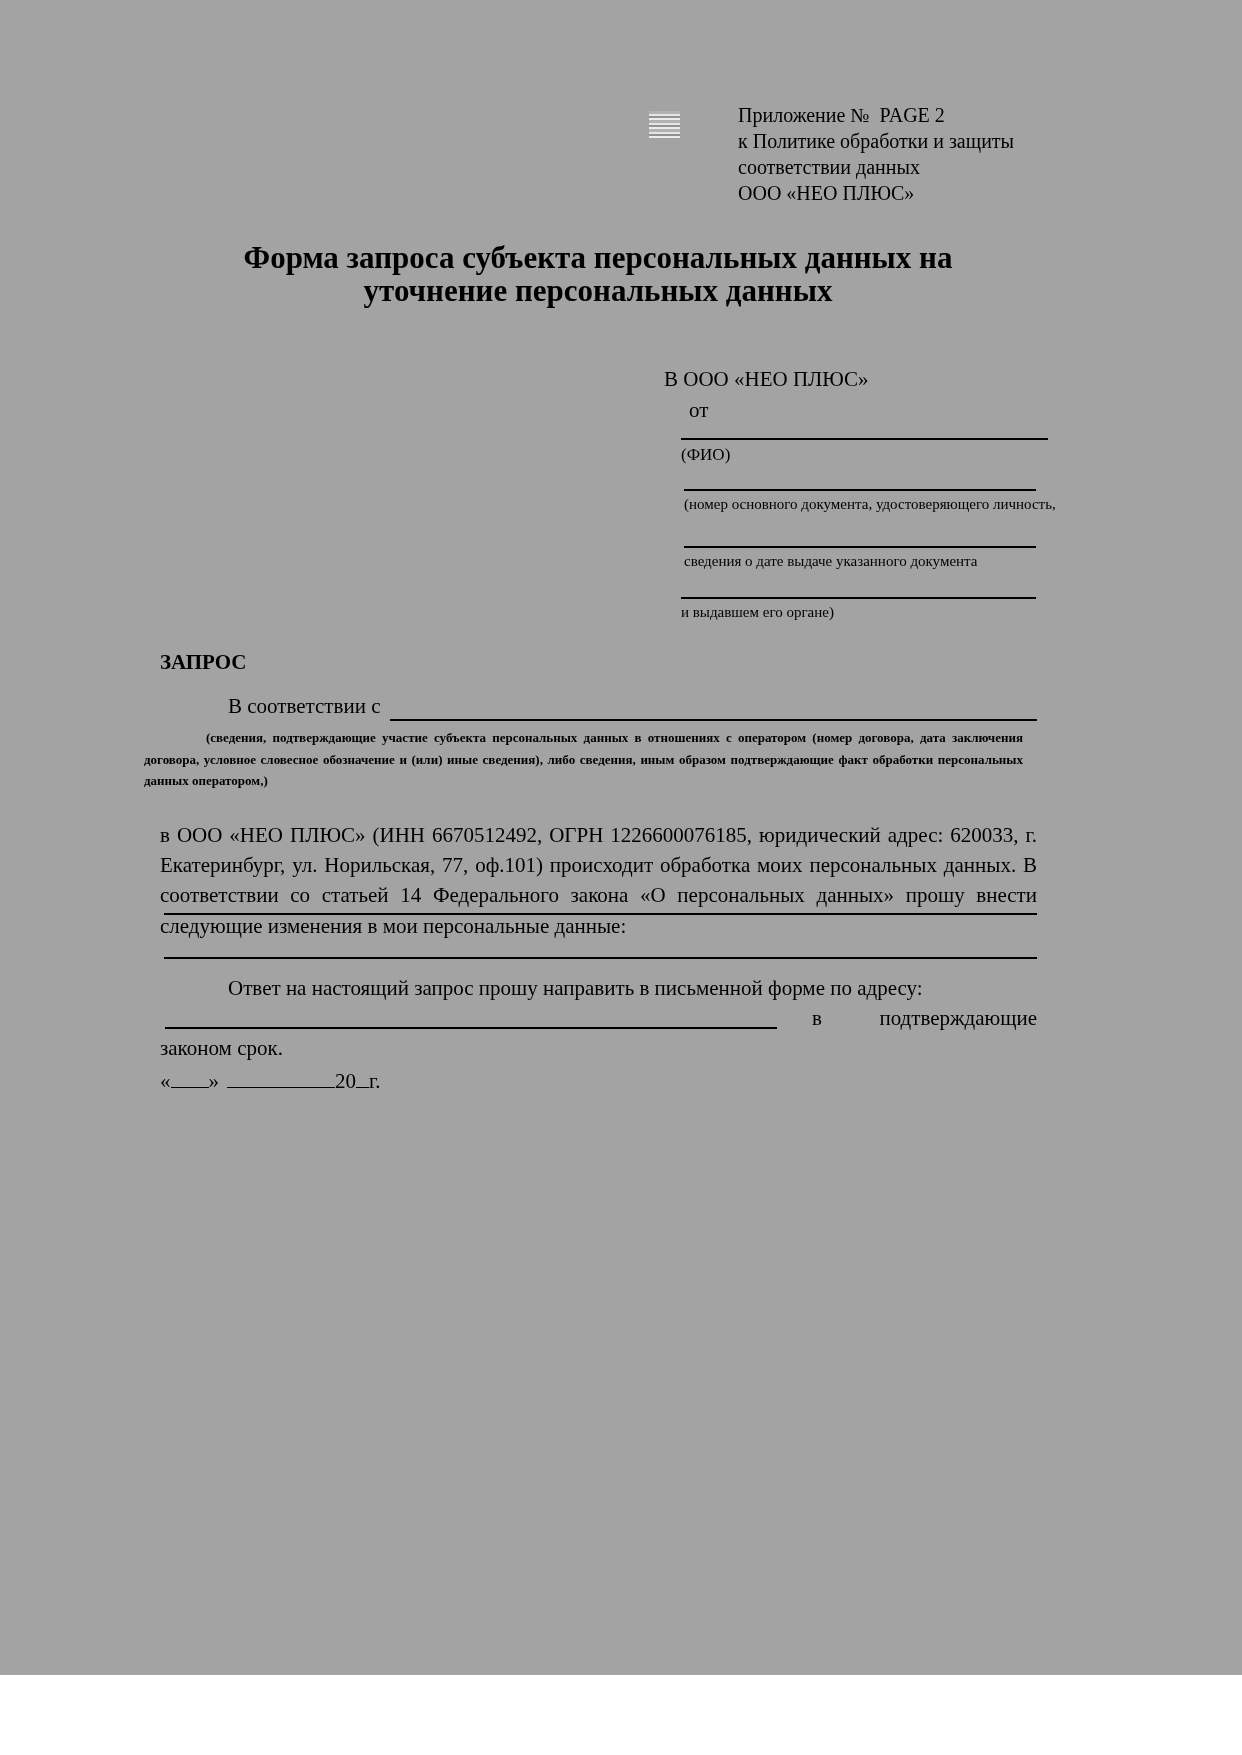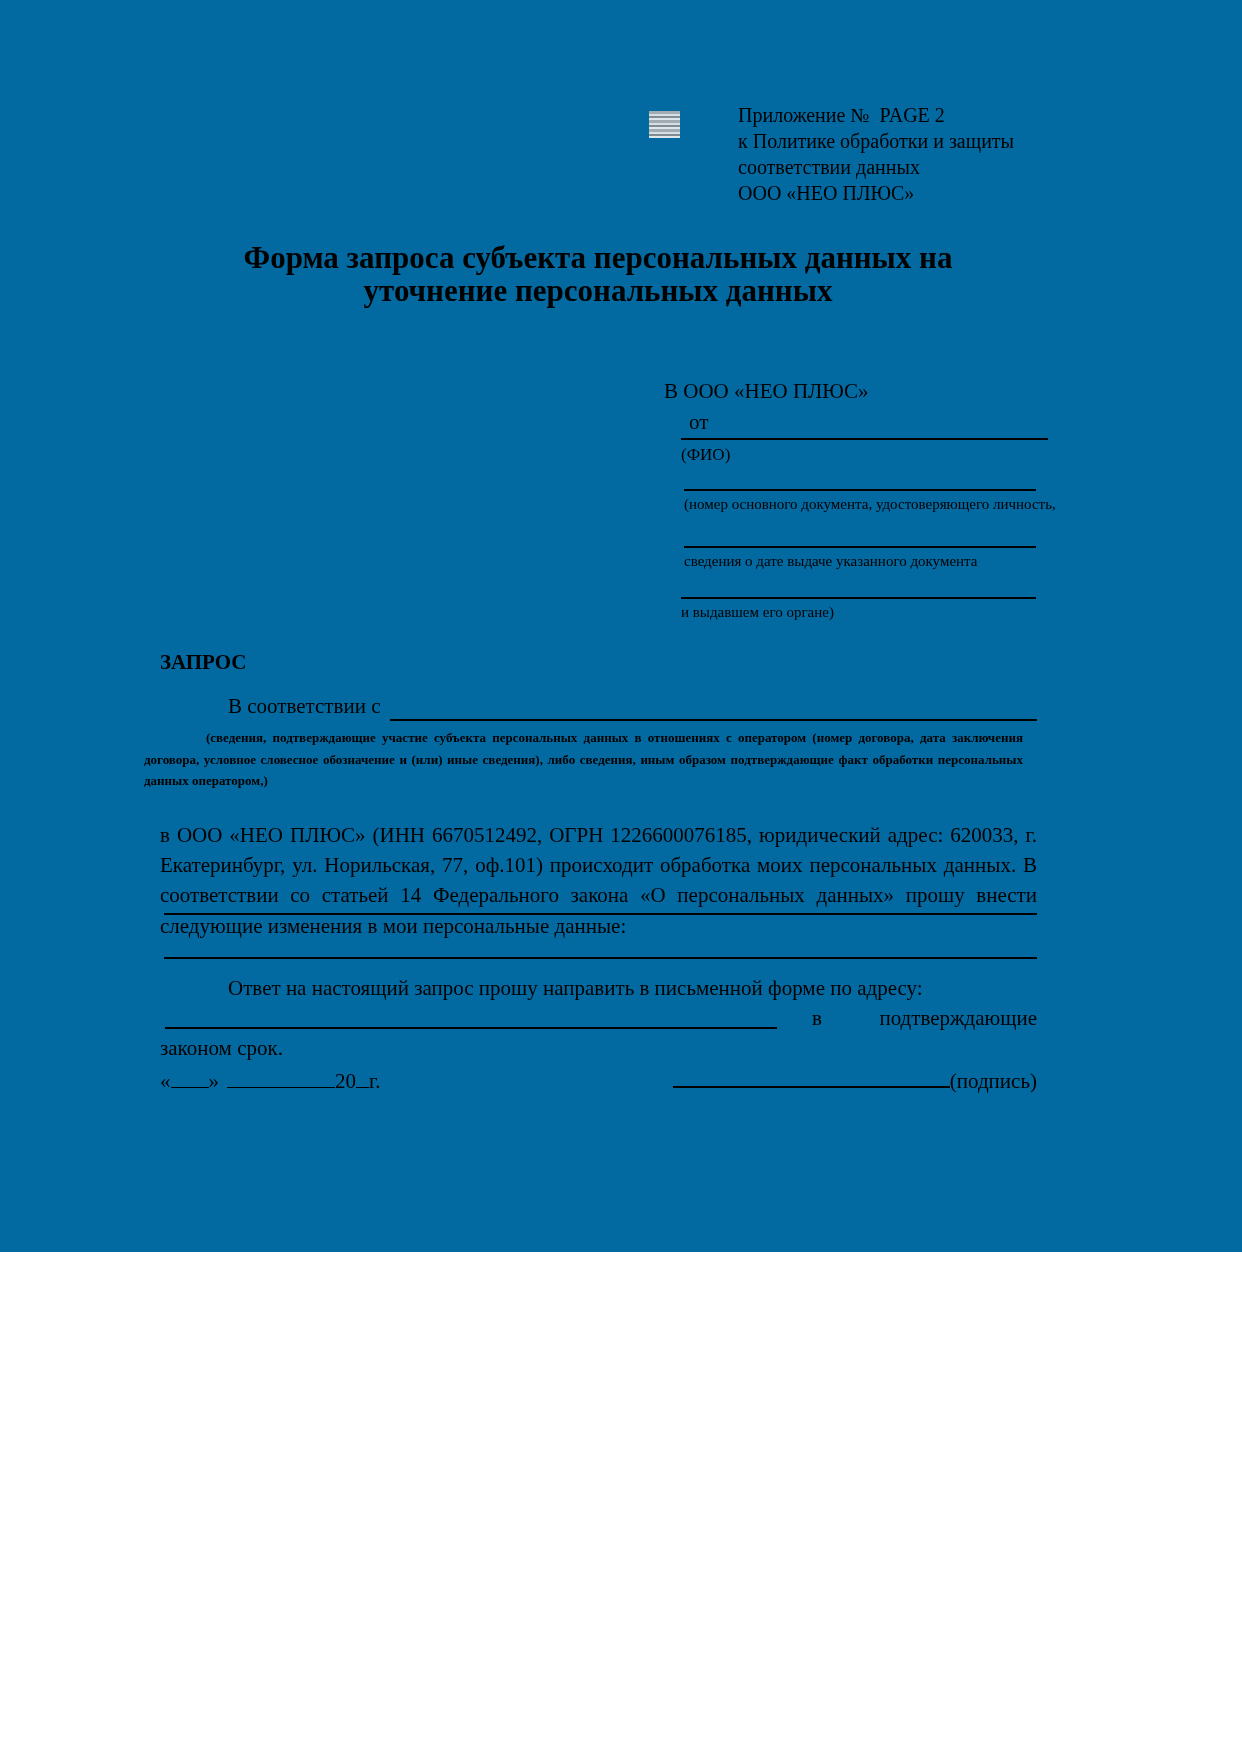--- a/index.html
+++ b/index.html
@@ -1,20 +1,20 @@
 <!DOCTYPE html>
 <html><head>
 <meta charset="utf-8">
 <style>
   html,body{margin:0;padding:0;background:#ffffff;}
   .page{
     position:relative;
     width:1242px;
-    height:1252px;
-    background:#0369a1;
+    height:1675px;
+    background:#a3a3a3;
     font-family:"Liberation Serif","DejaVu Serif",serif;
     color:#000;
     overflow:hidden;
   }
   
   .header-block{
     position:absolute;
     left:738px;
     top:102px;
     font-size:20px;
@@ -42,21 +42,20 @@
     font-size:31px;
     line-height:33px;
   }
   .title-inner{max-width:800px;margin:0 auto;}
   .to-block{
     position:absolute;
     left:664px;
     top:364px;
     font-size:21px;
     line-height:31px;
-    margin-top:12px;
   }
   .from-label{padding-left:25px;}
   
   .field{position:absolute;}
   .field .rule{border-top:2px solid #000;height:0;}
   .field .caption{
     text-align:left;
     font-size:15px;
     padding-top:5px;
     white-space:nowrap;
@@ -232,19 +231,15 @@
   </div>
 
   <div class="footer-row">
     <span>«</span>
       <span class="u u-quote"></span>
       <span>»</span>
       <span class="u u-month"></span>
       <span>20</span>
       <span class="u u-yr"></span>
       <span>г.</span>
-    <span class="sig-group">
-      <span class="sig-blank"></span>
-      <span>(подпись)</span>
-    </span>
   </div>
 
 </div>
 
 </body></html>

